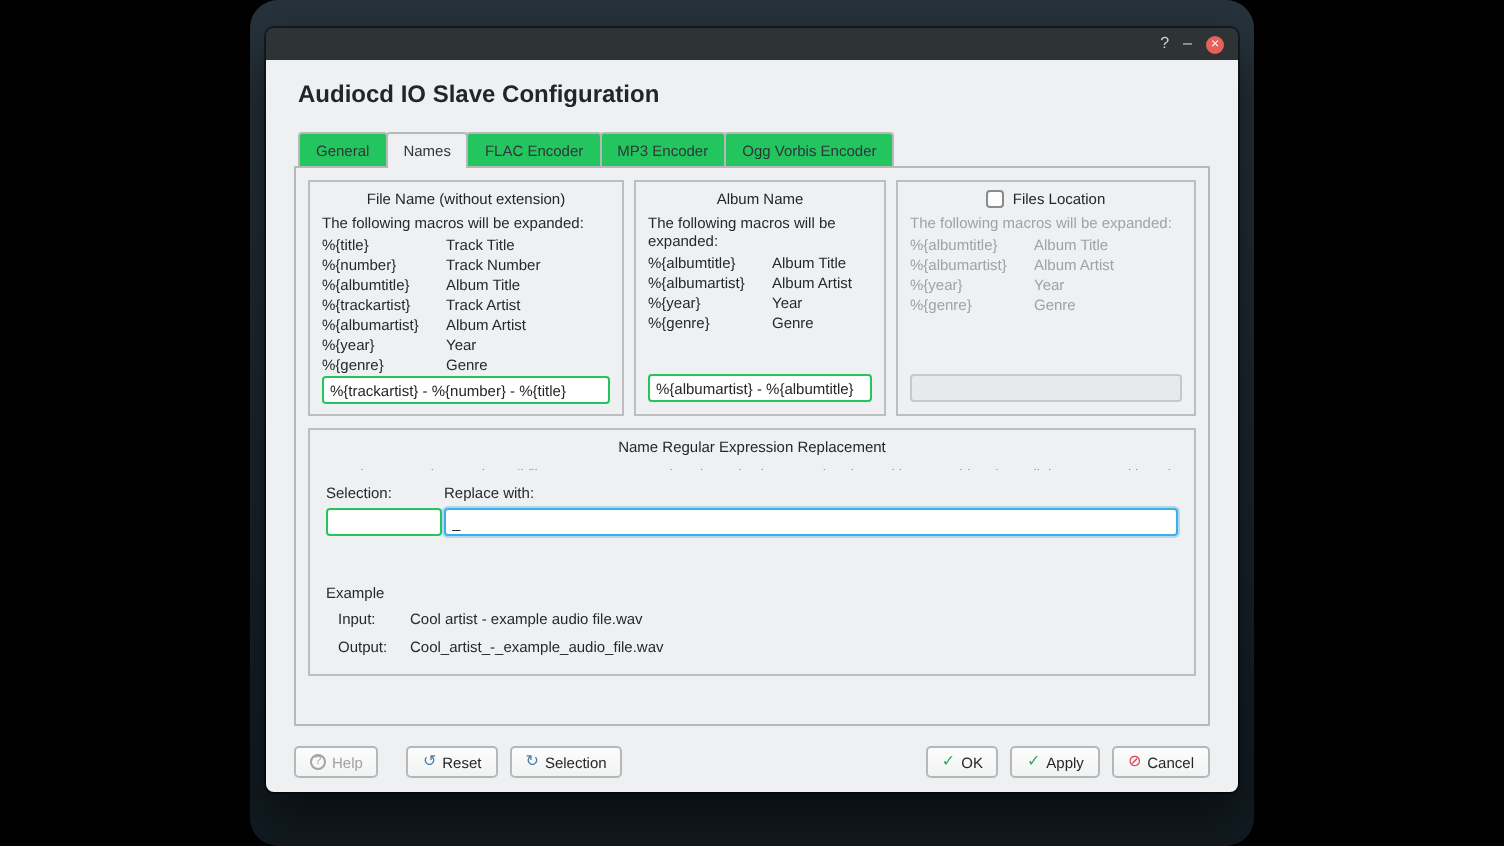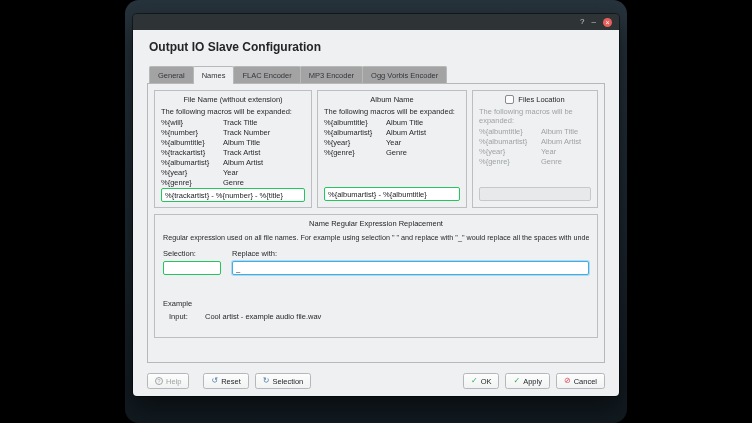--- a/index.html
+++ b/index.html
@@ -30,38 +30,38 @@
     width:9px; height:9px; border-radius:50%; background:#e9605a; color:#fff;
     font-size:7px; line-height:9px; text-align:center; display:inline-block;
   }
   .wbody {
     flex:1; background:#eff0f1; padding:6px 14px 10px;
     display:flex; flex-direction:column; font-size:7.5px;
   }
   .heading { font-size:12px; font-weight:bold; margin:4px 0 12px 2px; color:#232629; }
   .tabbar { display:flex; margin-left:2px; position:relative; z-index:2; }
   .tab {
-    padding:3.5px 8px; background:#a3a3a3; border:1px solid #b6b9ba; border-bottom:none;
+    padding:3.5px 8px; background:#22c55e; border:1px solid #b6b9ba; border-bottom:none;
     font-size:7.5px; color:#31363b; position:relative; cursor:pointer;
     border-radius:2px 2px 0 0;
   }
   .tab + .tab { margin-left:-1px; }
   .tab.active { background:#eff0f1; z-index:3;text-align:center; }
   .tab.active::after { content:""; position:absolute; left:0; right:0; bottom:-1px; height:1px; background:#eff0f1; }
   .panel {
     border:1px solid #b6b9ba; padding:6px; height:280px; flex:0 0 auto;
     background:#eff0f1; position:relative; z-index:1;
   }
   .groups-row { display:flex; gap:5px; height:118px; }
   .groupbox {
     border:1px solid #bcbfc1; padding:4px 6px 6px; background:#eff0f1;
     display:flex; flex-direction:column;
   }
   .g1 { width:158px; }
-  .g2 { width:150px; }
+  .g2 { width:126px; }
   .g3 { flex:1; }
   .gtitle { text-align:center; margin-bottom:3px; color:#232629; }
   .gtitle.cb { display:flex; align-items:center; justify-content:center; gap:4px; }
   .checkbox {
     width:9px; height:9px; background:#fcfcfc; border:1px solid #878b8d; border-radius:2px;
     display:inline-block; cursor:pointer;
   }
   .intro { margin-bottom:2px; }
   .mrow { display:flex; line-height:10px; }
   .mrow .m { width:62px; }
@@ -69,21 +69,21 @@
   .tinput {
     height:14px; width:100%; border:1px solid #22c55e; border-radius:2px;
     background:#fff; font-size:7.5px; padding:0 3px; color:#232629;
     font-family:"Liberation Sans", sans-serif;
   }
   .tinput:disabled, .tinput.off { background:#e8e9ea; border-color:#c6c9ca; }
   .tinput.focus { border:1px solid #3daee9; box-shadow:0 0 0 1px rgba(61,174,233,.35); }
   .dim, .dim * { color:#9fa3a5 !important; }
   .regex { margin-top:6px; padding:4px 8px 8px; height:124px; }
   .rdesc { font-size:7.2px; white-space:nowrap; overflow:hidden; margin:2px 0 7px; }
-  .fields { display:flex; gap:11px;align-items:center; }
+  .fields { display:flex; gap:1px;align-items:center; }
   .fcol .flabel { display:block; margin-bottom:3px; }
   .sel-col { width:58px; flex:0 0 58px; }
   .rep-col { flex:1; }
   .example { margin-top:24px; }
   .ex-row { display:flex; margin-top:4px; padding-left:6px; line-height:10px; }
   .ex-k { width:36px; }
   .btnrow { margin-top:10px; display:flex; align-items:center; gap:6px; }
   .btn {
     display:inline-flex; align-items:center; gap:3px;
     border:1px solid #b4b8ba; border-radius:2.5px;
@@ -111,39 +111,39 @@
 
     <div class="titlebar">
       <span class="tb-btns">
         <span class="tb-ico">?</span>
         <span class="tb-ico">–</span>
         <span class="tb-close">×</span>
       </span>
     </div>
 
     <div class="wbody">
-      <div class="heading">Output IO Slave Configuration</div>
+      <div class="heading">Audiocd IO Slave Configuration</div>
 
       <div class="tabbar">
         <span class="tab">General</span>
         <span class="tab active">Names</span>
         <span class="tab">FLAC Encoder</span>
         <span class="tab">MP3 Encoder</span>
         <span class="tab">Ogg Vorbis Encoder</span>
       </div>
 
       <div class="panel">
         <div class="groups-row">
 
           <div class="groupbox g1">
             <div class="gtitle">File Name (without extension)</div>
             <div class="intro">The following macros will be expanded:</div>
             <div>
               <div class="mrow">
-                  <span class="m">%{will}</span>
+                  <span class="m">%{title}</span>
                   <span>Track Title</span>
                 </div>
               <div class="mrow">
                   <span class="m">%{number}</span>
                   <span>Track Number</span>
                 </div>
               <div class="mrow">
                   <span class="m">%{albumtitle}</span>
                   <span>Album Title</span>
                 </div>
@@ -238,20 +238,24 @@
               <span class="flabel">Replace with:</span>
               <input class="tinput focus" value="_" style="">
             </div>
           </div>
           <div class="example">
             <div>Example</div>
             <div class="ex-row">
               <span class="ex-k">Input:</span>
               <span>Cool artist - example audio file.wav</span>
             </div>
+            <div class="ex-row">
+              <span class="ex-k">Output:</span>
+              <span>Cool_artist_-_example_audio_file.wav</span>
+            </div>
           </div>
         </div>
       </div>
 
       <div class="btnrow">
         <button class="btn disabled gap-after">
           <span class="bi q">?</span>
           <span>Help</span>
         </button>
         <button class="btn">

